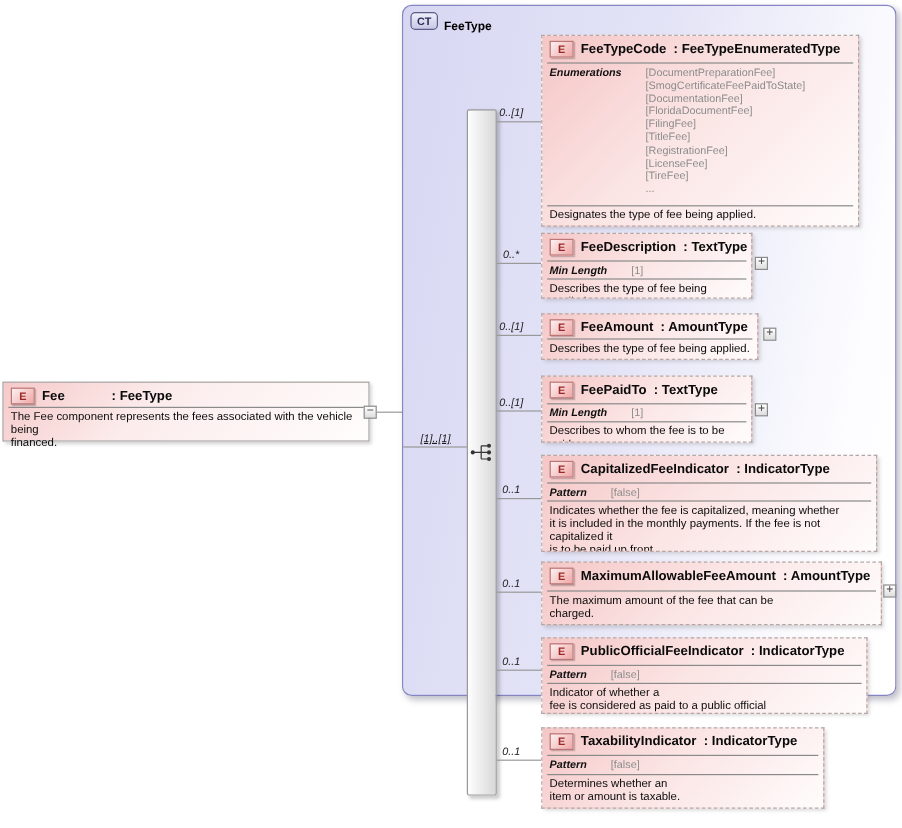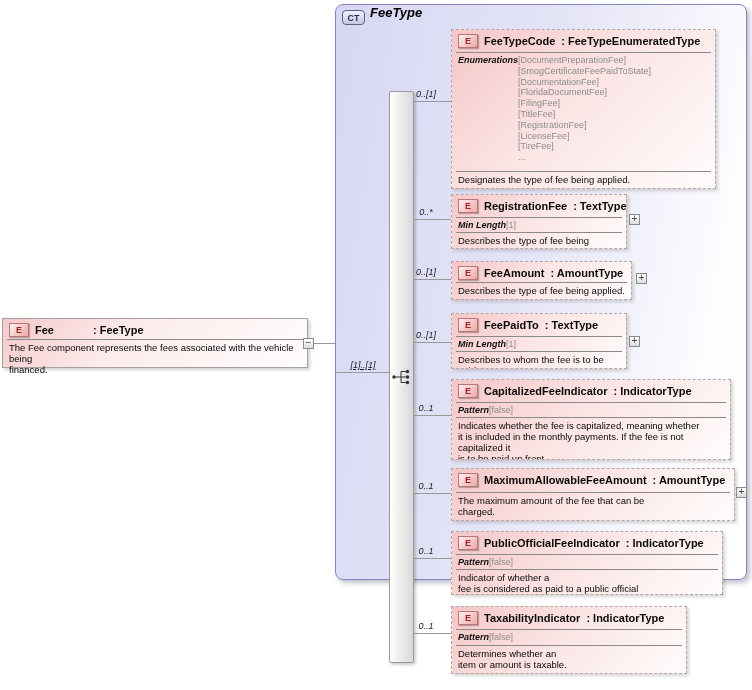--- a/index.html
+++ b/index.html
@@ -12,38 +12,38 @@
     background:linear-gradient(135deg,#f6c9c9 0%,#fcecec 40%,#fffdfd 100%);
     box-shadow:2px 2px 3px rgba(120,120,120,.35);box-sizing:border-box;display:flex;flex-direction:column;}
 
   
   .ct{position:absolute;left:335px;top:4px;width:412px;height:576px;border:1px solid #8585c4;border-radius:8px;
     background:linear-gradient(100deg,#d7d7f3 0%,#e4e4f7 45%,#fdfdff 85%,#ffffff 100%);
     box-shadow:3px 3px 5px rgba(130,130,150,.5);box-sizing:border-box;}
   .ct-badge{position:absolute;left:6px;top:5px;width:21px;height:13px;border:1px solid #5c5c86;border-radius:4px;
     background:linear-gradient(#eff0fb,#c7c7e4);color:#2b2b55;font-weight:bold;font-size:9px;
     display:flex;align-items:center;justify-content:center;}
-  .ct-title{position:absolute;left:34px;top:0;font-weight:bold;font-size:13px;color:#000;font-style:italic;}
+  .ct-title{position:absolute;left:34px;top:12px;font-weight:bold;font-size:10px;color:#000;}
 
   
   .seq-bar{position:absolute;left:53px;top:86px;width:25px;height:572px;border:1px solid #999;border-radius:2px;
     background:linear-gradient(90deg,#fefefe,#d8d8d8);box-shadow:2px 2px 3px rgba(0,0,0,.2);box-sizing:border-box;}
   .seq-icon{position:absolute;left:1px;top:276px;}
 
   
   .xsd-box{position:absolute;border:1px dashed #b3a8a8;box-sizing:border-box;display:flex;flex-direction:column;
     background:linear-gradient(135deg,#f5c6c6 0%,#fbe4e4 45%,#fffcfc 100%);
     box-shadow:2px 2px 3px rgba(110,110,110,.28);overflow:hidden;}
   .box-header{display:flex;align-items:center;gap:6px;padding:4px 6px 2px;flex:0 0 auto;}
   .e-badge{width:18px;height:12px;flex:0 0 auto;border:1px solid #bb7676;
     background:linear-gradient(135deg,#fdf1f1,#efa6a6);color:#9c2626;font-weight:bold;font-size:9px;
     display:flex;align-items:center;justify-content:center;box-shadow:1px 1px 1px rgba(0,0,0,.25);}
   .el-name,.el-type{font-weight:bold;font-size:11px;color:#0a0a0a;white-space:nowrap;}
   .fee-name{min-width:52px;display:inline-block;}
-  .facet-row{border-top:1px solid #8a8a8a;margin:2px 4px 0;padding:2px 2px;display:flex;gap:0;font-size:9px;flex:0 0 auto;}
+  .facet-row{border-top:1px solid #8a8a8a;margin:2px 4px 0;padding:2px 2px;display:flex;gap:20px;font-size:9px;flex:0 0 auto;}
   .facet-label{font-style:italic;font-weight:bold;color:#101010;white-space:nowrap;}
   .facet-value{color:#8c8c8c;white-space:nowrap;}
   .enum-label{flex:0 0 56px;}
   .enum-values{display:flex;flex-direction:column;color:#8c8c8c;line-height:10.8px;font-size:9px;}
   .box-desc{border-top:1px solid #8a8a8a;margin:2px 4px 0;margin-top:auto;padding:2px 2px 3px;
     font-size:9.5px;color:#0a0a0a;white-space:pre-line;line-height:11px;}
 
   .expander{position:absolute;width:11px;height:11px;border:1px solid #8a8a8a;box-sizing:border-box;
     background:linear-gradient(#ffffff,#ddddde);color:#444;font-size:10px;line-height:8px;text-align:center;z-index:6;}
 </style>
@@ -120,21 +120,21 @@
         <span>[TireFee]</span>
         <span>...</span>
       </span>
     </div>
     <div class="box-desc">Designates the type of fee being applied.</div>
   </div>
 
   <div class="xsd-box" style="left:115px;top:189px;width:176px;height:55px;">
     <div class="box-header">
       <span class="e-badge">E</span>
-      <span class="el-name">RegistrationFee</span>
+      <span class="el-name">FeeDescription</span>
       <span class="el-type">: TextType</span>
     </div>
     <div class="facet-row">
       <span class="facet-label">Min Length</span>
       <span class="facet-value">[1]</span>
     </div>
     <div class="box-desc">Describes the type of fee being applied.</div>
   </div>
   <div class="expander" style="left:293px;top:209px;">+</div>
 

